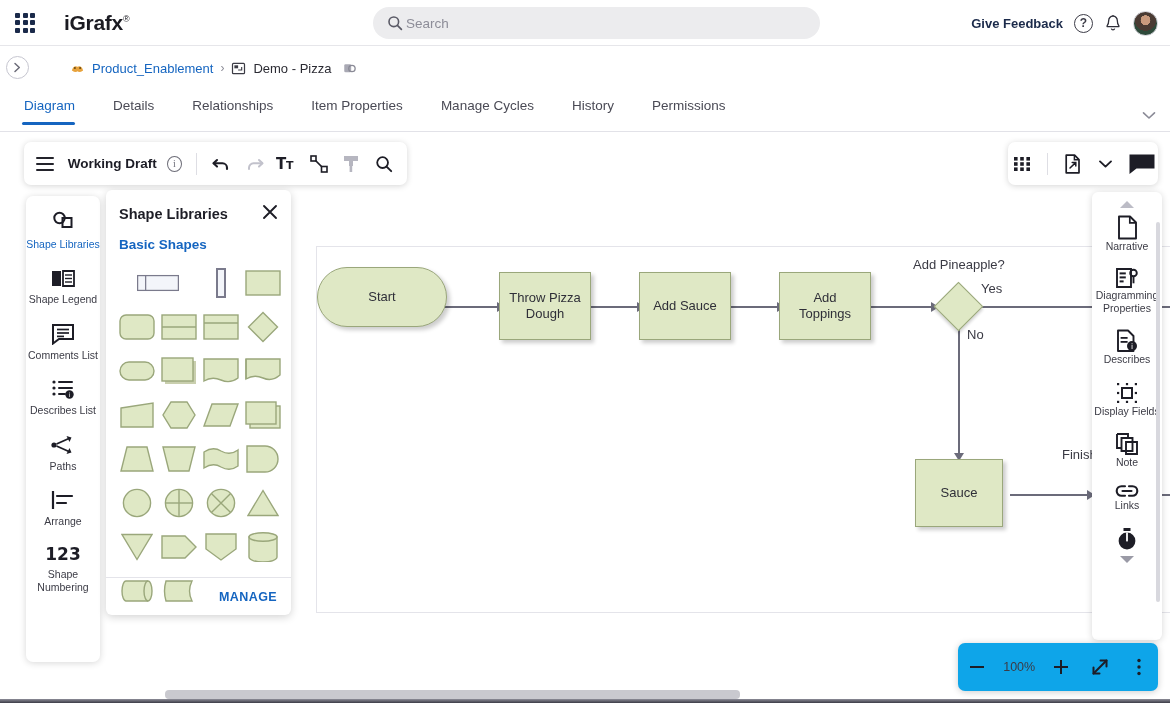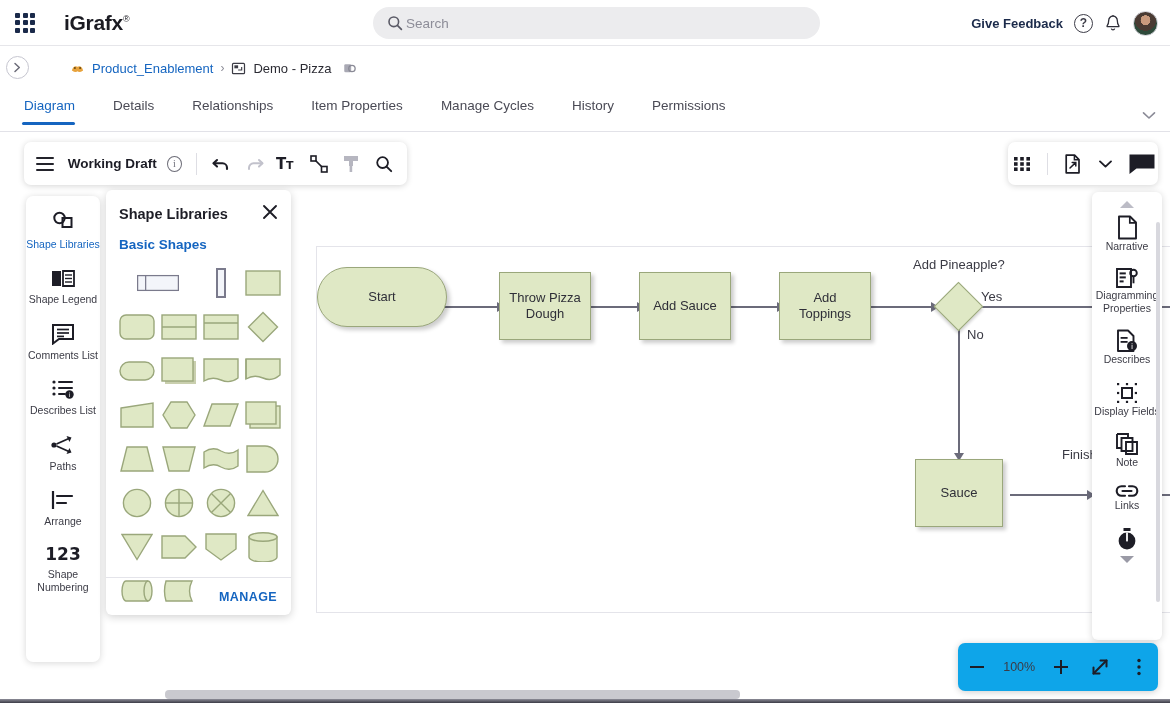--- a/index.html
+++ b/index.html
@@ -264,21 +264,21 @@
 
       <div class="node" style="left:322px; top:25px; width:92px; height:68px; padding:0 6px;">Add Sauce</div>
 
       <div class="node" style="left:462px; top:25px; width:92px; height:68px; padding:0 8px;">Add Toppings</div>
 
       <div class="diamond" style="left:624px; top:42px; width:35px; height:35px;"></div>
 
       <div class="node" style="left:598px; top:212px; width:88px; height:68px;">Sauce</div>
 
       <div class="edge-label" style="left:596px; top:10px;">Add Pineapple?</div>
-      <div class="edge-label" style="left:664px; top:34px;margin-top:8px;">Yes</div>
+      <div class="edge-label" style="left:664px; top:34px;">Yes</div>
       <div class="edge-label" style="left:650px; top:80px;">No</div>
       <div class="edge-label" style="left:745px; top:200px;">Finish</div>
     </div>
   </div>
 
   <div class="dtoolbar">
     <div class="hamb">
         <i></i>
         <i></i>
         <i></i>

